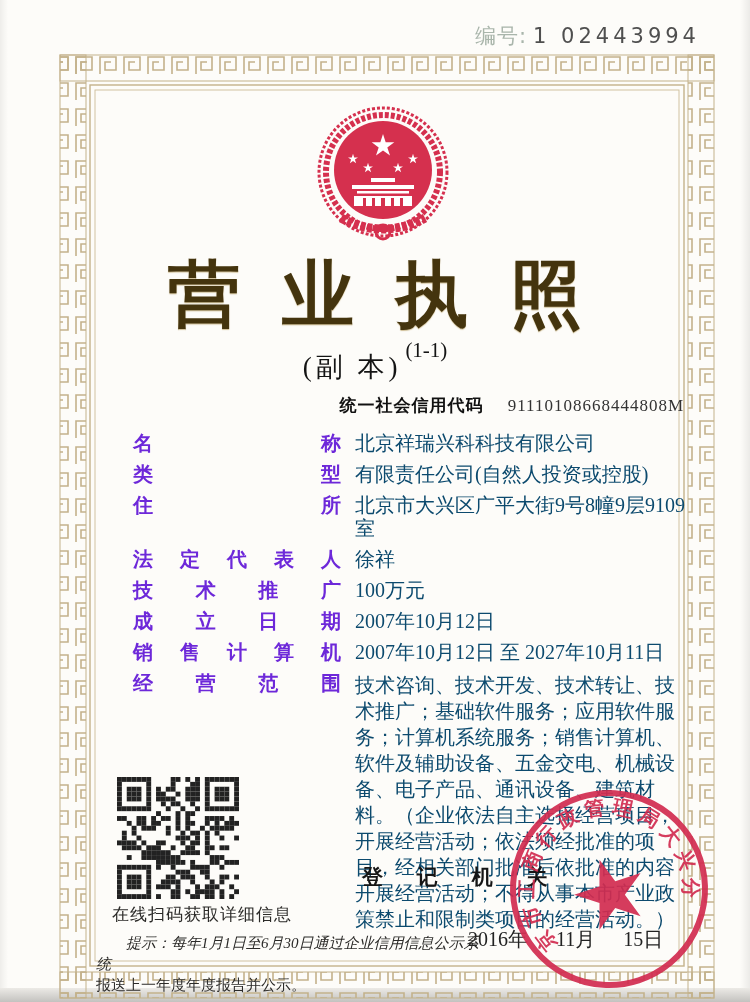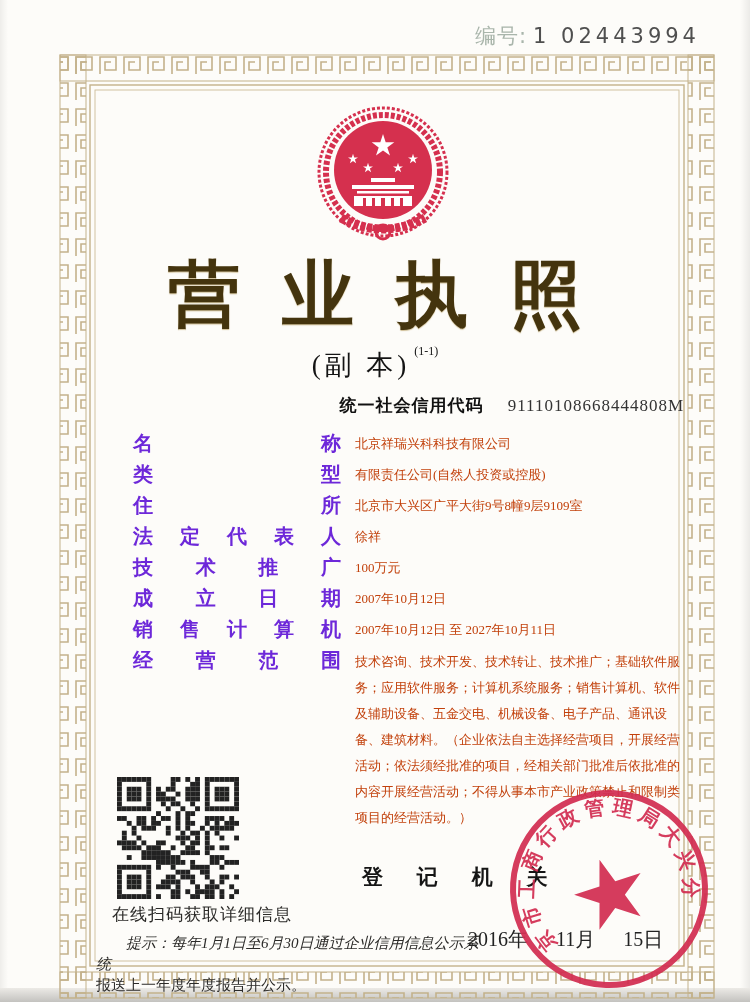--- a/index.html
+++ b/index.html
@@ -33,40 +33,40 @@
     text-align:center;
     font-family:"Liberation Sans","DejaVu Sans",sans-serif;
     font-weight:bold; font-size:72px; line-height:95px;
     letter-spacing:42px; padding-left:42px; box-sizing:border-box;
     color:#44340e; text-shadow:0 1px 1px rgba(150,115,30,.45);
   }
   .subtitle{
     position:absolute; left:0; top:347px; width:750px; text-align:center;
     font-size:27px; color:#141414; letter-spacing:4px;
   }
-  .subtitle sup{font-size:12px; letter-spacing:0; position:relative; top:-9px; margin-left:4px;}
+  .subtitle sup{font-size:21px; letter-spacing:0; position:relative; top:-9px; margin-left:4px;}
 
   .credit{
     position:absolute; top:394px; right:66px; font-size:17px; white-space:nowrap;
   }
   .credit .lbl{
     font-family:"Liberation Sans","DejaVu Sans",sans-serif;
     font-weight:bold; color:#111; margin-right:20px; letter-spacing:1px;
   }
   .credit .val{letter-spacing:1px; color:#333;}
 
   .fields{position:absolute; left:133px; top:432px; width:556px;}
   .frow{display:flex; align-items:flex-start; margin-bottom:8px;}
   .flabel{
     display:inline-block; width:208px; flex:0 0 208px; margin-right:14px;
     font-family:"Liberation Sans","DejaVu Sans",sans-serif;
     font-weight:bold; font-size:20px; line-height:23px; color:#6d28d9;
     text-align:justify; text-align-last:justify;
   }
-  .fvalue{flex:1; font-size:13px; line-height:23px; color:#c2410c;}
+  .fvalue{flex:1; font-size:20px; line-height:23px; color:#0c4a6e;}
   .frow.scope .fvalue{line-height:26px;}
 
   .qr{position:absolute; left:117px; top:777px;}
   .qr-caption{position:absolute; left:112px; top:903px; font-size:17px; color:#2b2a28; letter-spacing:1px;}
 
   .registrar{
     position:absolute; left:362px; top:863px;
     font-family:"Liberation Sans","DejaVu Sans",sans-serif;
     font-weight:bold; font-size:21px; letter-spacing:14px; color:#151515; white-space:nowrap;
   }

